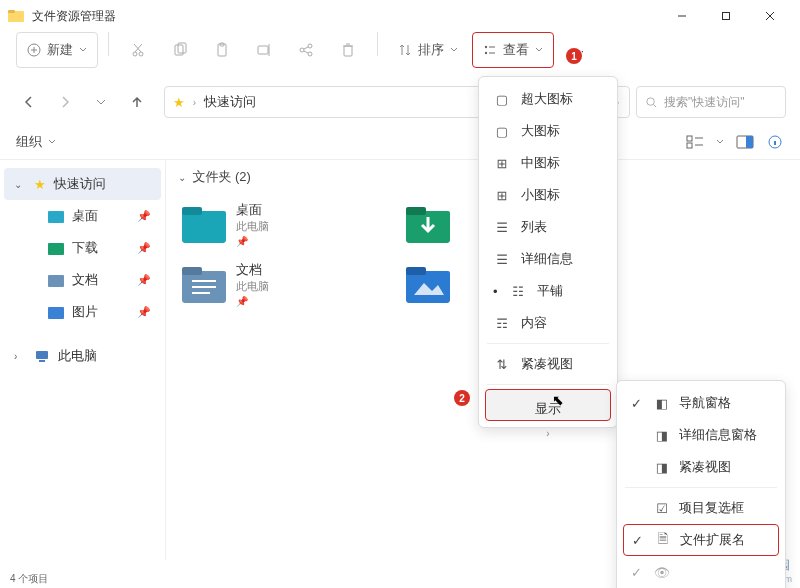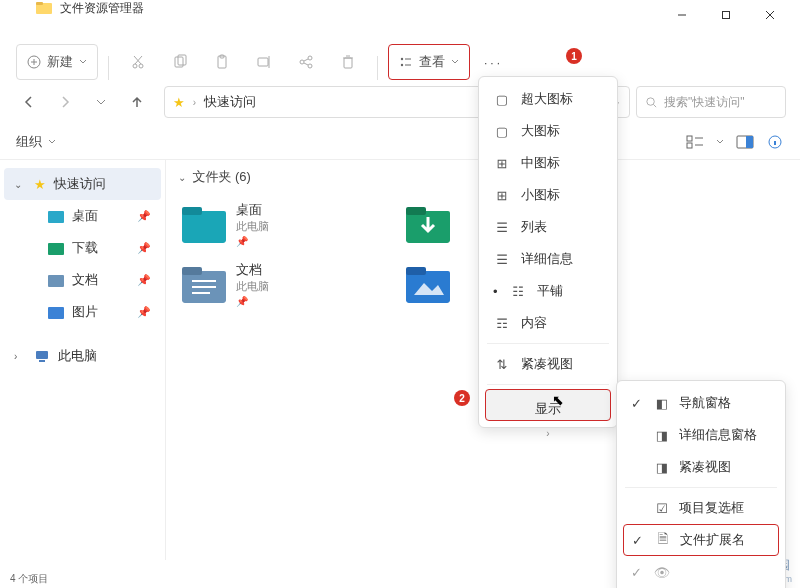--- a/index.html
+++ b/index.html
@@ -1,21 +1,21 @@
 <!DOCTYPE html>
 <html><head>
 <meta charset="utf-8">
 <style>
 * { box-sizing: border-box; margin: 0; padding: 0; font-family: "Microsoft YaHei", "Segoe UI", sans-serif; }
 body { background: #fff; width: 800px; height: 588px; position: relative; overflow: hidden; font-size: 13px; color: #333; }
-.titlebar { height: 32px; display: flex; padding: 0 8px; margin-left: 28px; }
+.titlebar { height: 32px; display: flex; align-items: center; padding: 0 8px; }
 .titlebar .folder-icon { width: 16px; height: 16px; margin-right: 8px; }
 .titlebar .title { flex: 1; font-size: 12px; }
 .titlebar .win-btn { width: 44px; height: 30px; display: flex; align-items: center; justify-content: center; color: #555; }
-.toolbar { height: 48px; display: flex; align-items: flex-end; padding: 0 16px; gap: 4px; }
+.toolbar { height: 48px; display: flex; align-items: flex-start; padding: 0 16px; gap: 4px; }
 .tb-btn { height: 36px; padding: 0 10px; display: flex; align-items: center; gap: 6px; border-radius: 4px; color: #555; font-size: 13px; }
 .tb-btn.icon-only { width: 38px; justify-content: center; padding: 0; }
 .tb-btn.new { border: 1px solid #ddd; }
 .tb-sep { width: 1px; height: 24px; background: #e0e0e0; margin: 0 6px; }
 .tb-btn.view { border: 1.5px solid #ce2a2a; border-radius: 4px; }
 .badge { display: inline-flex; width: 16px; height: 16px; background: #d93025; color: #fff; border-radius: 50%; font-size: 10px; align-items: center; justify-content: center; font-weight: bold; }
 .badge1 { position: absolute; left: 566px; top: 48px; }
 .navrow { height: 44px; display: flex; align-items: center; padding: 0 14px; gap: 6px; }
 .nav-btn { width: 30px; height: 30px; display: flex; align-items: center; justify-content: center; color: #777; }
 .address { flex: 1; height: 32px; border: 1px solid #ddd; border-radius: 4px; display: flex; align-items: center; padding: 0 8px; gap: 8px; margin: 0 6px; }
@@ -137,20 +137,32 @@
       </svg>
     </div>
   <div class="tb-btn icon-only">
       <svg width="16" height="16" viewBox="0 0 16 16">
         <rect x="4" y="4" width="8" height="10" rx="1" fill="none" stroke="#aaa"></rect>
         <line x1="3" y1="4" x2="13" y2="4" stroke="#aaa"></line>
         <line x1="6" y1="2" x2="10" y2="2" stroke="#aaa"></line>
       </svg>
     </div>
   <div class="tb-sep"></div>
+  <div class="tb-btn">
+    <svg width="14" height="14" viewBox="0 0 14 14">
+        <line x1="4" y1="2" x2="4" y2="12" stroke="#888"></line>
+        <path d="M2 4 L4 2 L6 4" fill="none" stroke="#888"></path>
+        <line x1="10" y1="2" x2="10" y2="12" stroke="#888"></line>
+        <path d="M8 10 L10 12 L12 10" fill="none" stroke="#888"></path>
+      </svg>
+    <span>排序</span>
+    <svg width="8" height="8" viewBox="0 0 8 8">
+        <path d="M1 2 L4 5 L7 2" fill="none" stroke="#888"></path>
+      </svg>
+  </div>
   <div class="tb-btn view">
     <svg width="14" height="14" viewBox="0 0 14 14">
         <circle cx="3" cy="4" r="1.2" fill="#666"></circle>
         <line x1="6" y1="4" x2="12" y2="4" stroke="#666"></line>
         <circle cx="3" cy="10" r="1.2" fill="#666"></circle>
         <line x1="6" y1="10" x2="12" y2="10" stroke="#666"></line>
       </svg>
     <span>查看</span>
     <svg width="8" height="8" viewBox="0 0 8 8">
         <path d="M1 2 L4 5 L7 2" fill="none" stroke="#888"></path>
@@ -280,21 +292,21 @@
           <rect x="2" y="2" width="12" height="8" rx="1" fill="#4a7dbf"></rect>
           <rect x="5" y="11" width="6" height="2" fill="#4a7dbf"></rect>
         </svg>
       <span class="lbl">此电脑</span>
     </div>
   </div>
 
   <div class="content">
     <div class="group-hdr">
       <span class="chev">⌄</span>
-      <span>文件夹 (6)</span>
+      <span>文件夹 (2)</span>
     </div>
     <div class="folders">
       <div class="folder">
         <svg class="ficon" viewBox="0 0 44 38">
             <rect width="44" height="32" y="6" rx="2" fill="#1aa6b7"></rect>
             <rect width="20" height="8" y="2" rx="2" fill="#128a99"></rect>
           </svg>
         <div>
           <div class="fname">桌面</div>
           <div class="fsub">此电脑</div>

